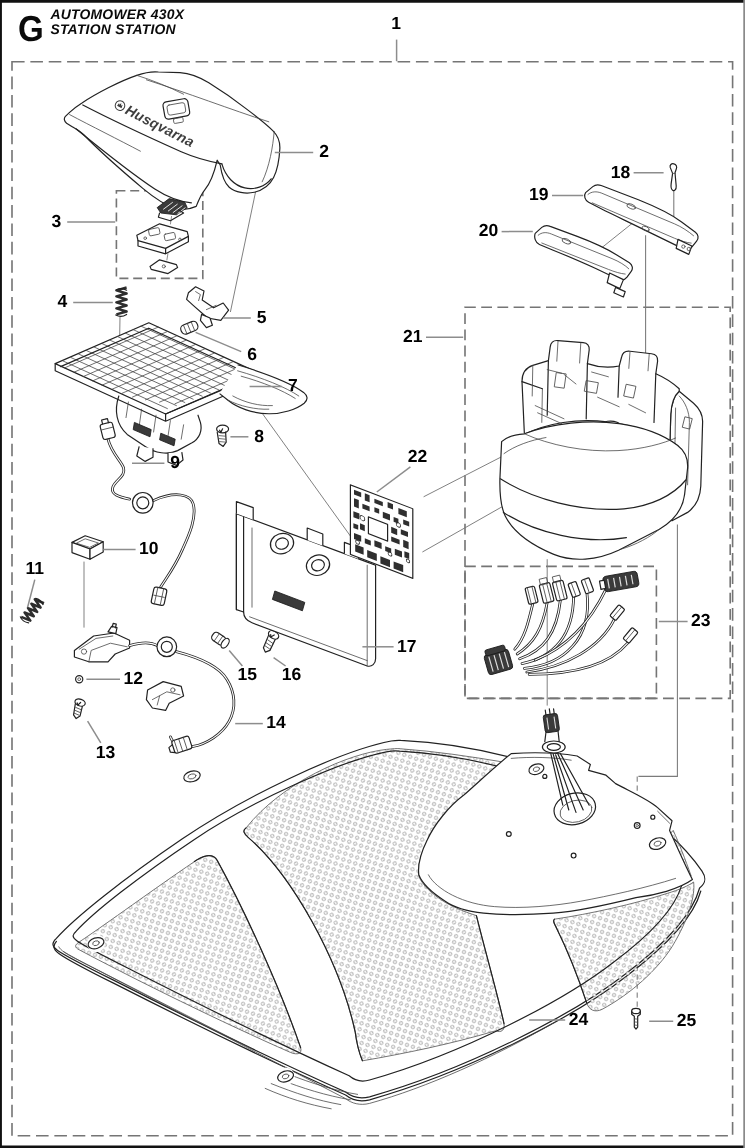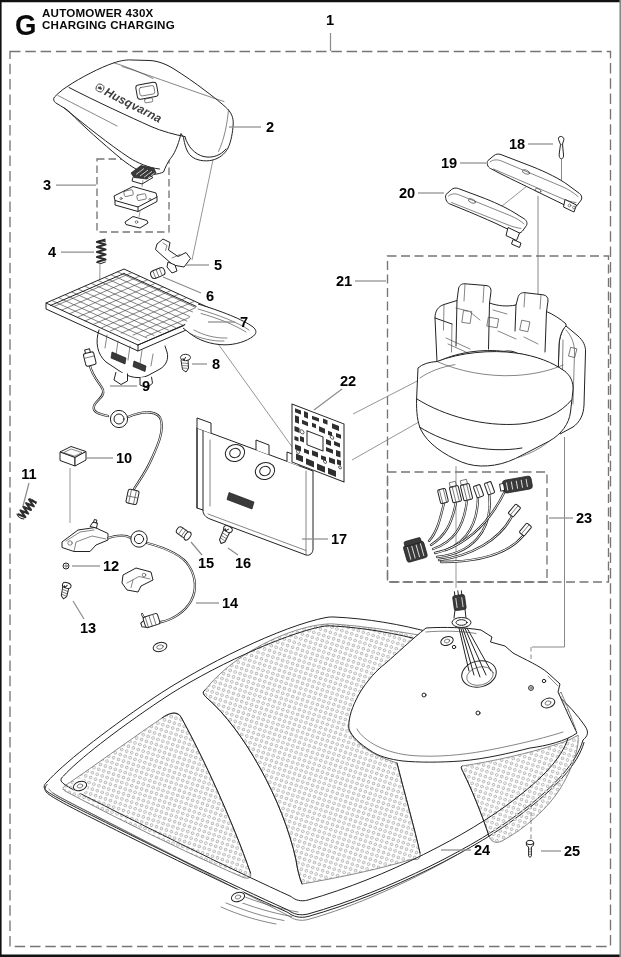--- a/index.html
+++ b/index.html
@@ -1,19 +1,19 @@
 <!DOCTYPE html>
 <html><head>
 <meta charset="utf-8">
 <style>
   html,body{margin:0;padding:0;background:#ffffff;width:621px;height:957px;overflow:hidden;}
   #page{position:relative;width:621px;height:957px;background:#ffffff;font-family:"Liberation Sans",sans-serif;}
   #header{position:absolute;left:0;top:0;z-index:5;width:621px;}
   #section-letter{position:absolute;left:15px;top:8px;font-size:30px;font-weight:bold;color:#0a0a0a;transform:scaleX(.92);transform-origin:left top;letter-spacing:0;}
-  #title{position:absolute;left:42px;top:7px;font-size:11.6px;font-weight:bold;color:#0a0a0a;line-height:11.6px;letter-spacing:.2px;white-space:nowrap;}
+  #title{position:absolute;left:42px;top:7px;font-size:11.6px;font-weight:bold;color:#0a0a0a;line-height:11.6px;letter-spacing:.2px;white-space:nowrap;font-style:italic;}
   svg{position:absolute;left:0;top:0;}
   .ln{stroke:#222222;stroke-width:1;fill:none;stroke-linecap:round;stroke-linejoin:round;}
   .lnf{stroke:#222222;stroke-width:1;fill:#ffffff;stroke-linejoin:round;}
   .thin{stroke:#444444;stroke-width:.65;fill:none;stroke-linecap:round;stroke-linejoin:round;}
   .dk{fill:#3a3a3a;stroke:#1a1a1a;stroke-width:.7;stroke-linejoin:round;}
   .guide{stroke:#7b7b7b;stroke-width:.9;fill:none;}
   .leader{stroke:#8d8d8d;stroke-width:1.25;fill:none;}
   .callout{font-family:"Liberation Sans",sans-serif;font-size:14.6px;font-weight:bold;fill:#000;}
   .dashbox{fill:none;stroke:#757575;stroke-width:1.35;}
   .cable{stroke:#262626;stroke-width:2.3;fill:none;stroke-linecap:round;}
@@ -21,21 +21,21 @@
   .spring{stroke:#2e2e2e;stroke-width:2.1;fill:none;stroke-linejoin:round;}
 </style>
 </head>
 <body>
 
 <div id="page">
   <div id="header">
     <div id="section-letter">G</div>
     <div id="title">
       <div>AUTOMOWER 430X</div>
-      <div>CHARGING CHARGING</div>
+      <div>STATION STATION</div>
     </div>
   </div>
 
   <svg id="art" width="621" height="957" viewBox="0 0 621 957">
     <defs>
       <pattern id="dots" width="5.2" height="5.2" patternUnits="userSpaceOnUse" patternTransform="rotate(18.3)">
         <circle cx="2.6" cy="2.6" r="1.35" fill="#ffffff" stroke="#8a8a8a" stroke-width="0.6"></circle>
       </pattern>
       <clipPath id="plateclip">
         <polygon points="330,652 573,728 303,906 58,789"></polygon>

